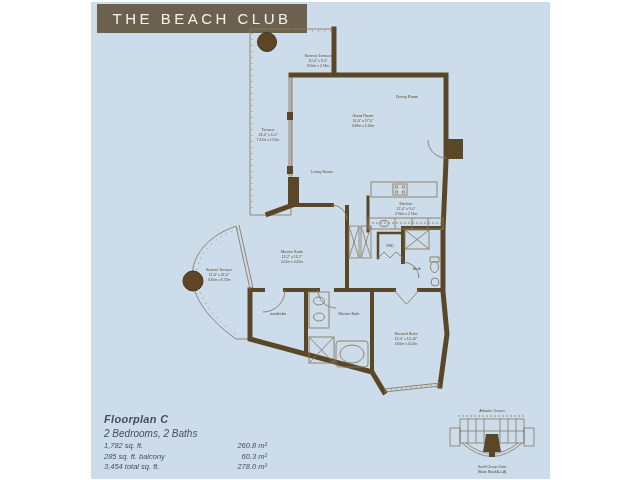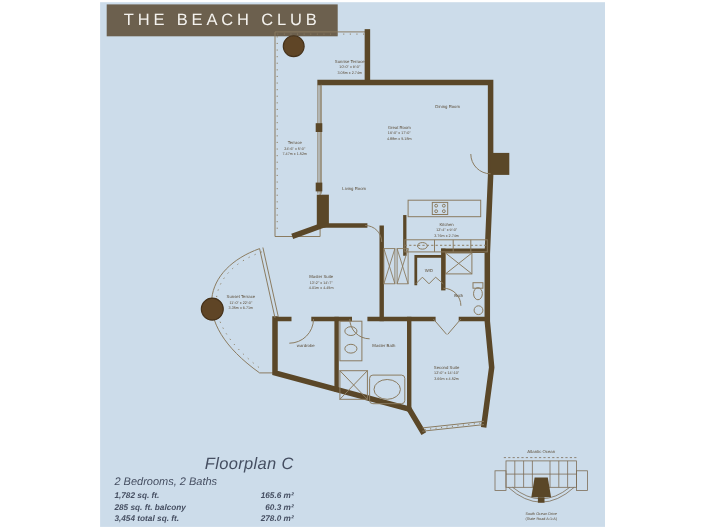--- a/index.html
+++ b/index.html
@@ -4,23 +4,23 @@
 <style>
   html,body{margin:0;padding:0;background:#fff;}
   .canvas{position:relative;width:640px;height:480px;background:#ffffff;overflow:hidden;
           font-family:"Liberation Sans",sans-serif;border-radius:28px;}
   .page{position:absolute;left:91px;top:2px;width:459px;height:477px;background:#ccdcea;}
   .titlebox{position:absolute;left:97px;top:4px;width:210px;height:29px;background:#6c604e;
             color:#f4f2ee;display:flex;align-items:center;justify-content:center;
             font-size:15px;letter-spacing:3.5px;font-weight:400;}
   .plan-svg{position:absolute;left:0;top:0;width:640px;height:480px;}
   .details{position:absolute;left:104px;top:413px;width:163px;color:#454e61;font-style:italic;}
-  .details .plan-name{font-size:15px;font-weight:normal;letter-spacing:.3px;margin:0 0 3px 0;text-align:right;}
+  .details .plan-name{font-size:11px;font-weight:bold;letter-spacing:.3px;margin:0 0 3px 0;}
   .details .sub{font-size:10px;margin-bottom:2px;}
-  .details .row{display:flex;justify-content:space-between;font-size:7.5px;line-height:10.5px;font-weight:bold;}
+  .details .row{display:flex;justify-content:space-between;font-size:7.5px;line-height:10.5px;}
   .details .row .metric{text-align:right;}
   svg text{fill:#5a4b36;}
   .rname{font-size:3.9px;}
   .rdim{font-size:3.4px;}
 </style>
 </head>
 <body>
 
 <div class="canvas">
 
@@ -195,21 +195,21 @@
       <text class="rdim" text-anchor="middle" x="492" y="468">South Ocean Drive</text>
       <text class="rdim" text-anchor="middle" x="492" y="473">(State Road A-1-A)</text>
     </g>
   </svg>
 
   <div class="details">
     <div class="plan-name">Floorplan C</div>
     <div class="sub">2 Bedrooms, 2 Baths</div>
     <div class="row">
       <span>1,782 sq. ft.</span>
-      <span class="metric">165.6 m²</span>
+      <span class="metric">260.8 m²</span>
     </div>
     <div class="row">
       <span>285 sq. ft. balcony</span>
       <span class="metric">60.3 m²</span>
     </div>
     <div class="row">
       <span>3,454 total sq. ft.</span>
       <span class="metric">278.0 m²</span>
     </div>
   </div>

